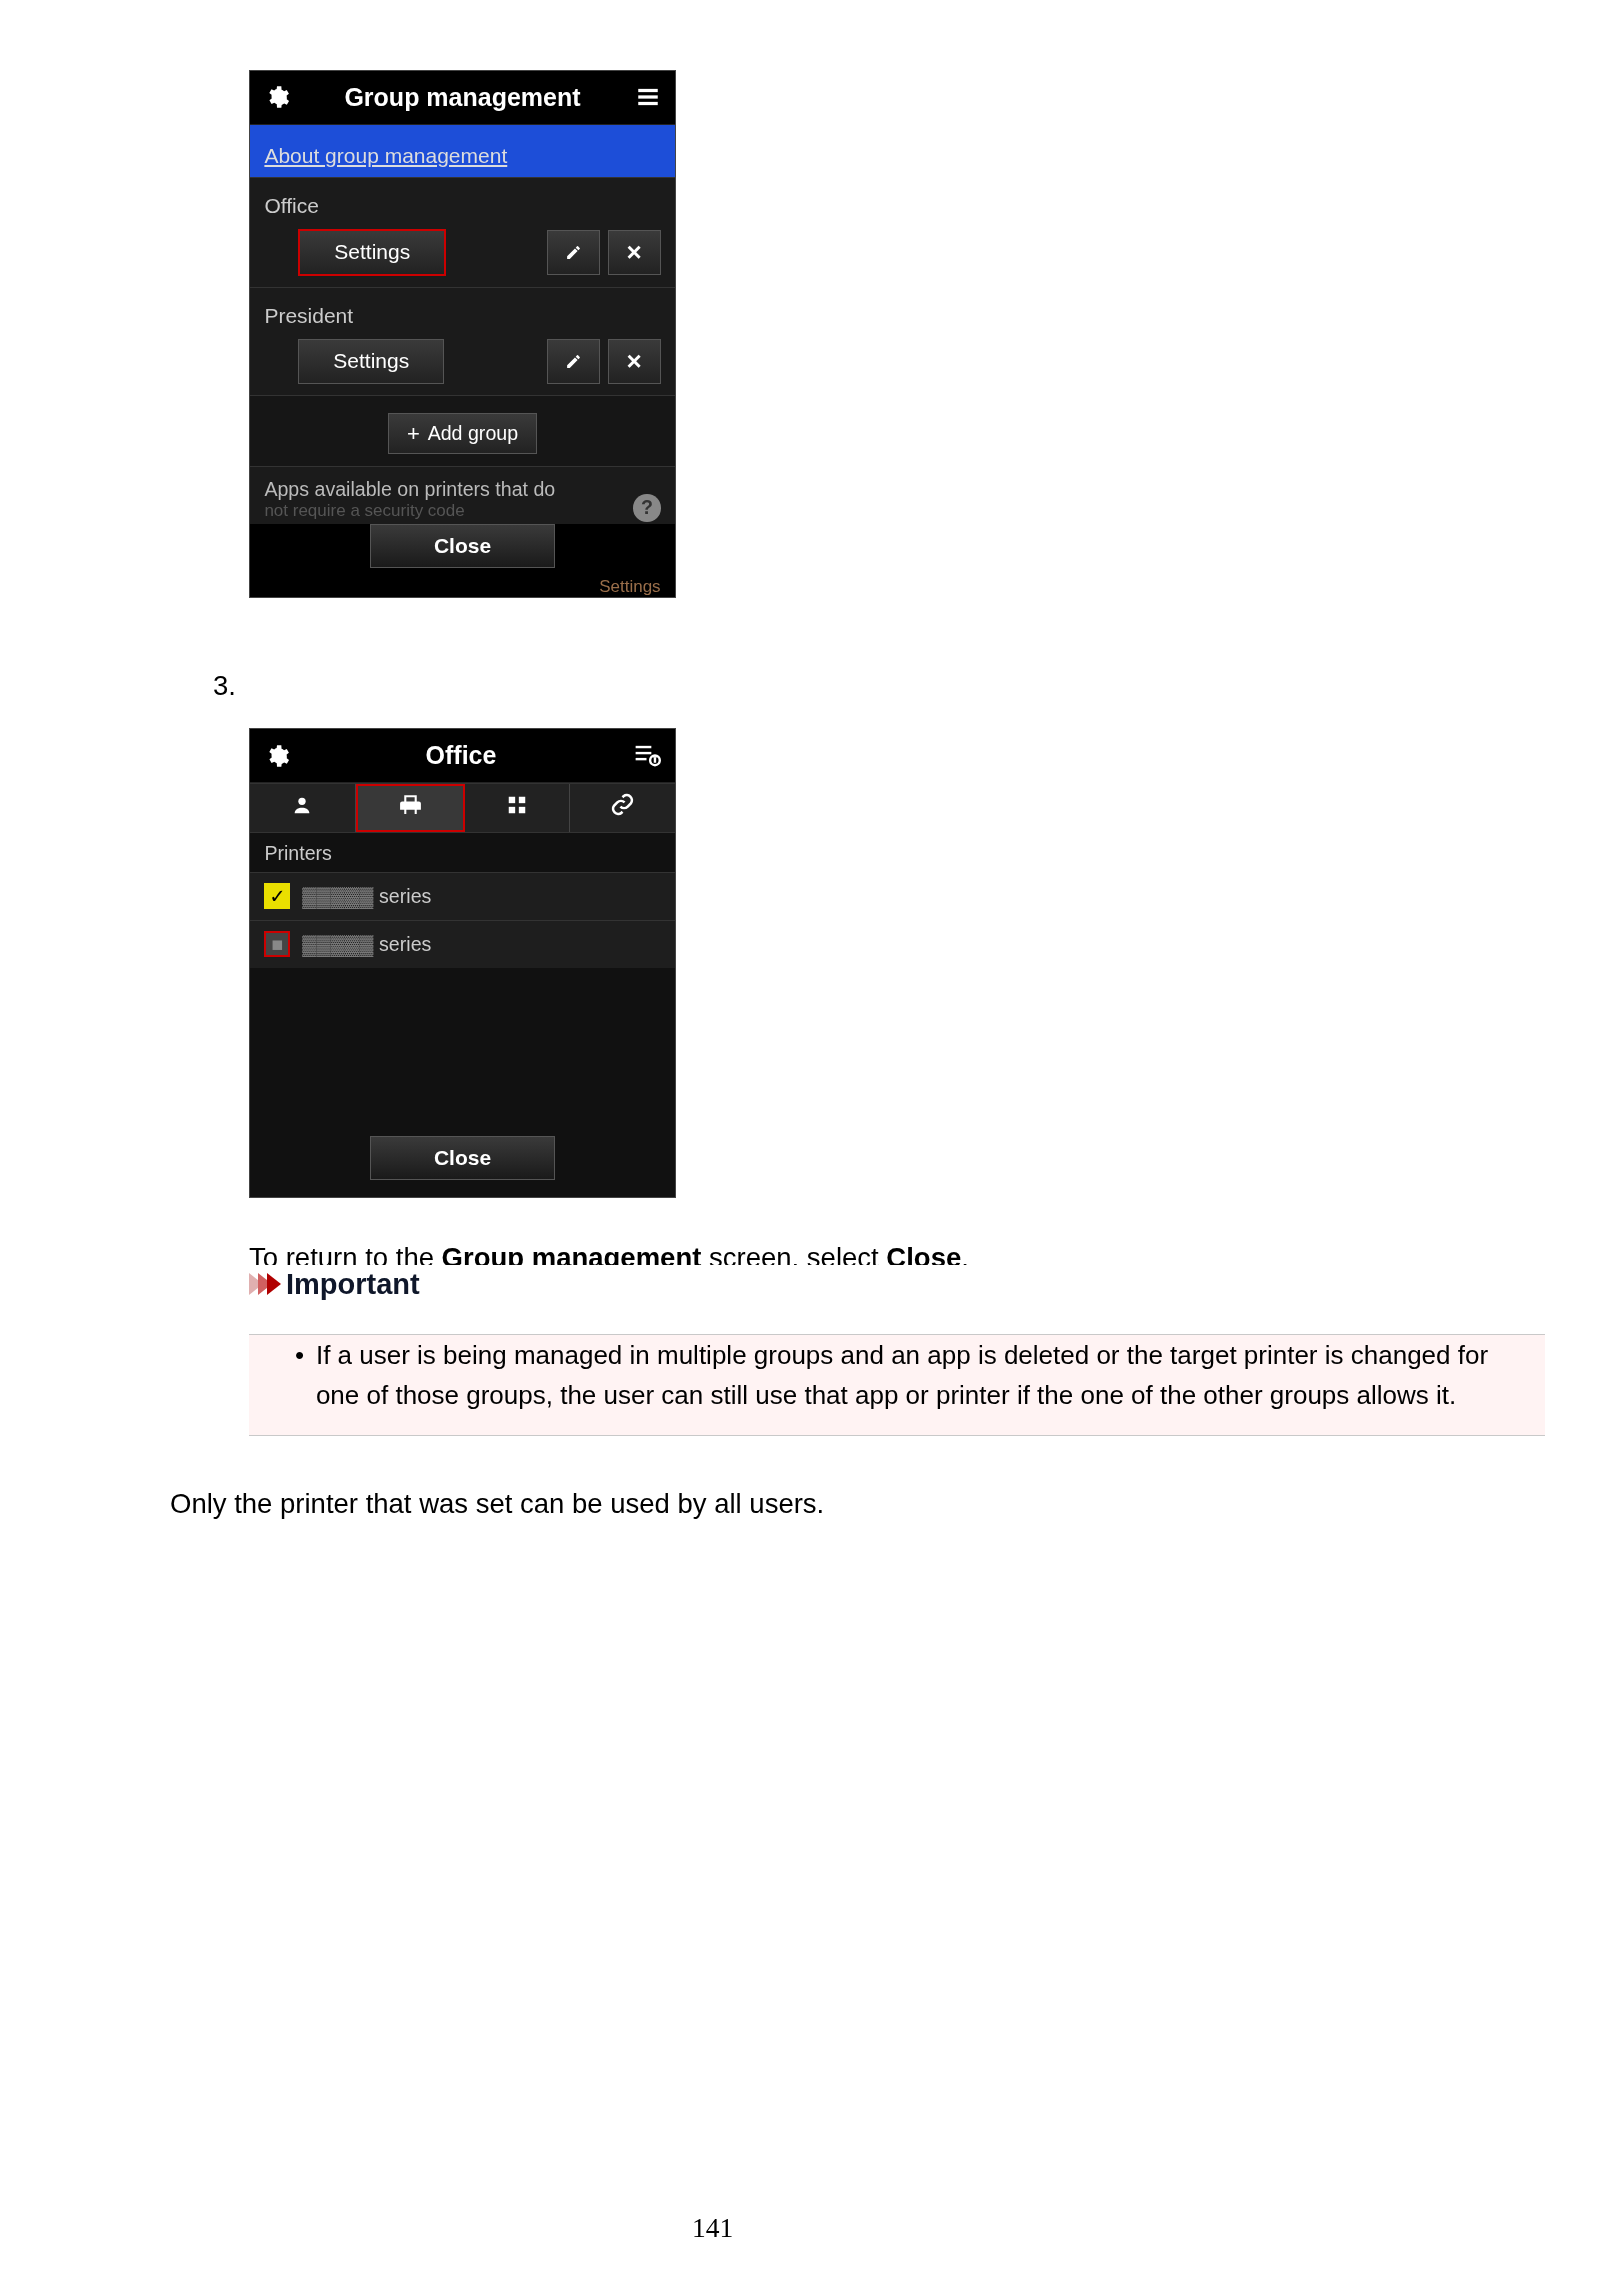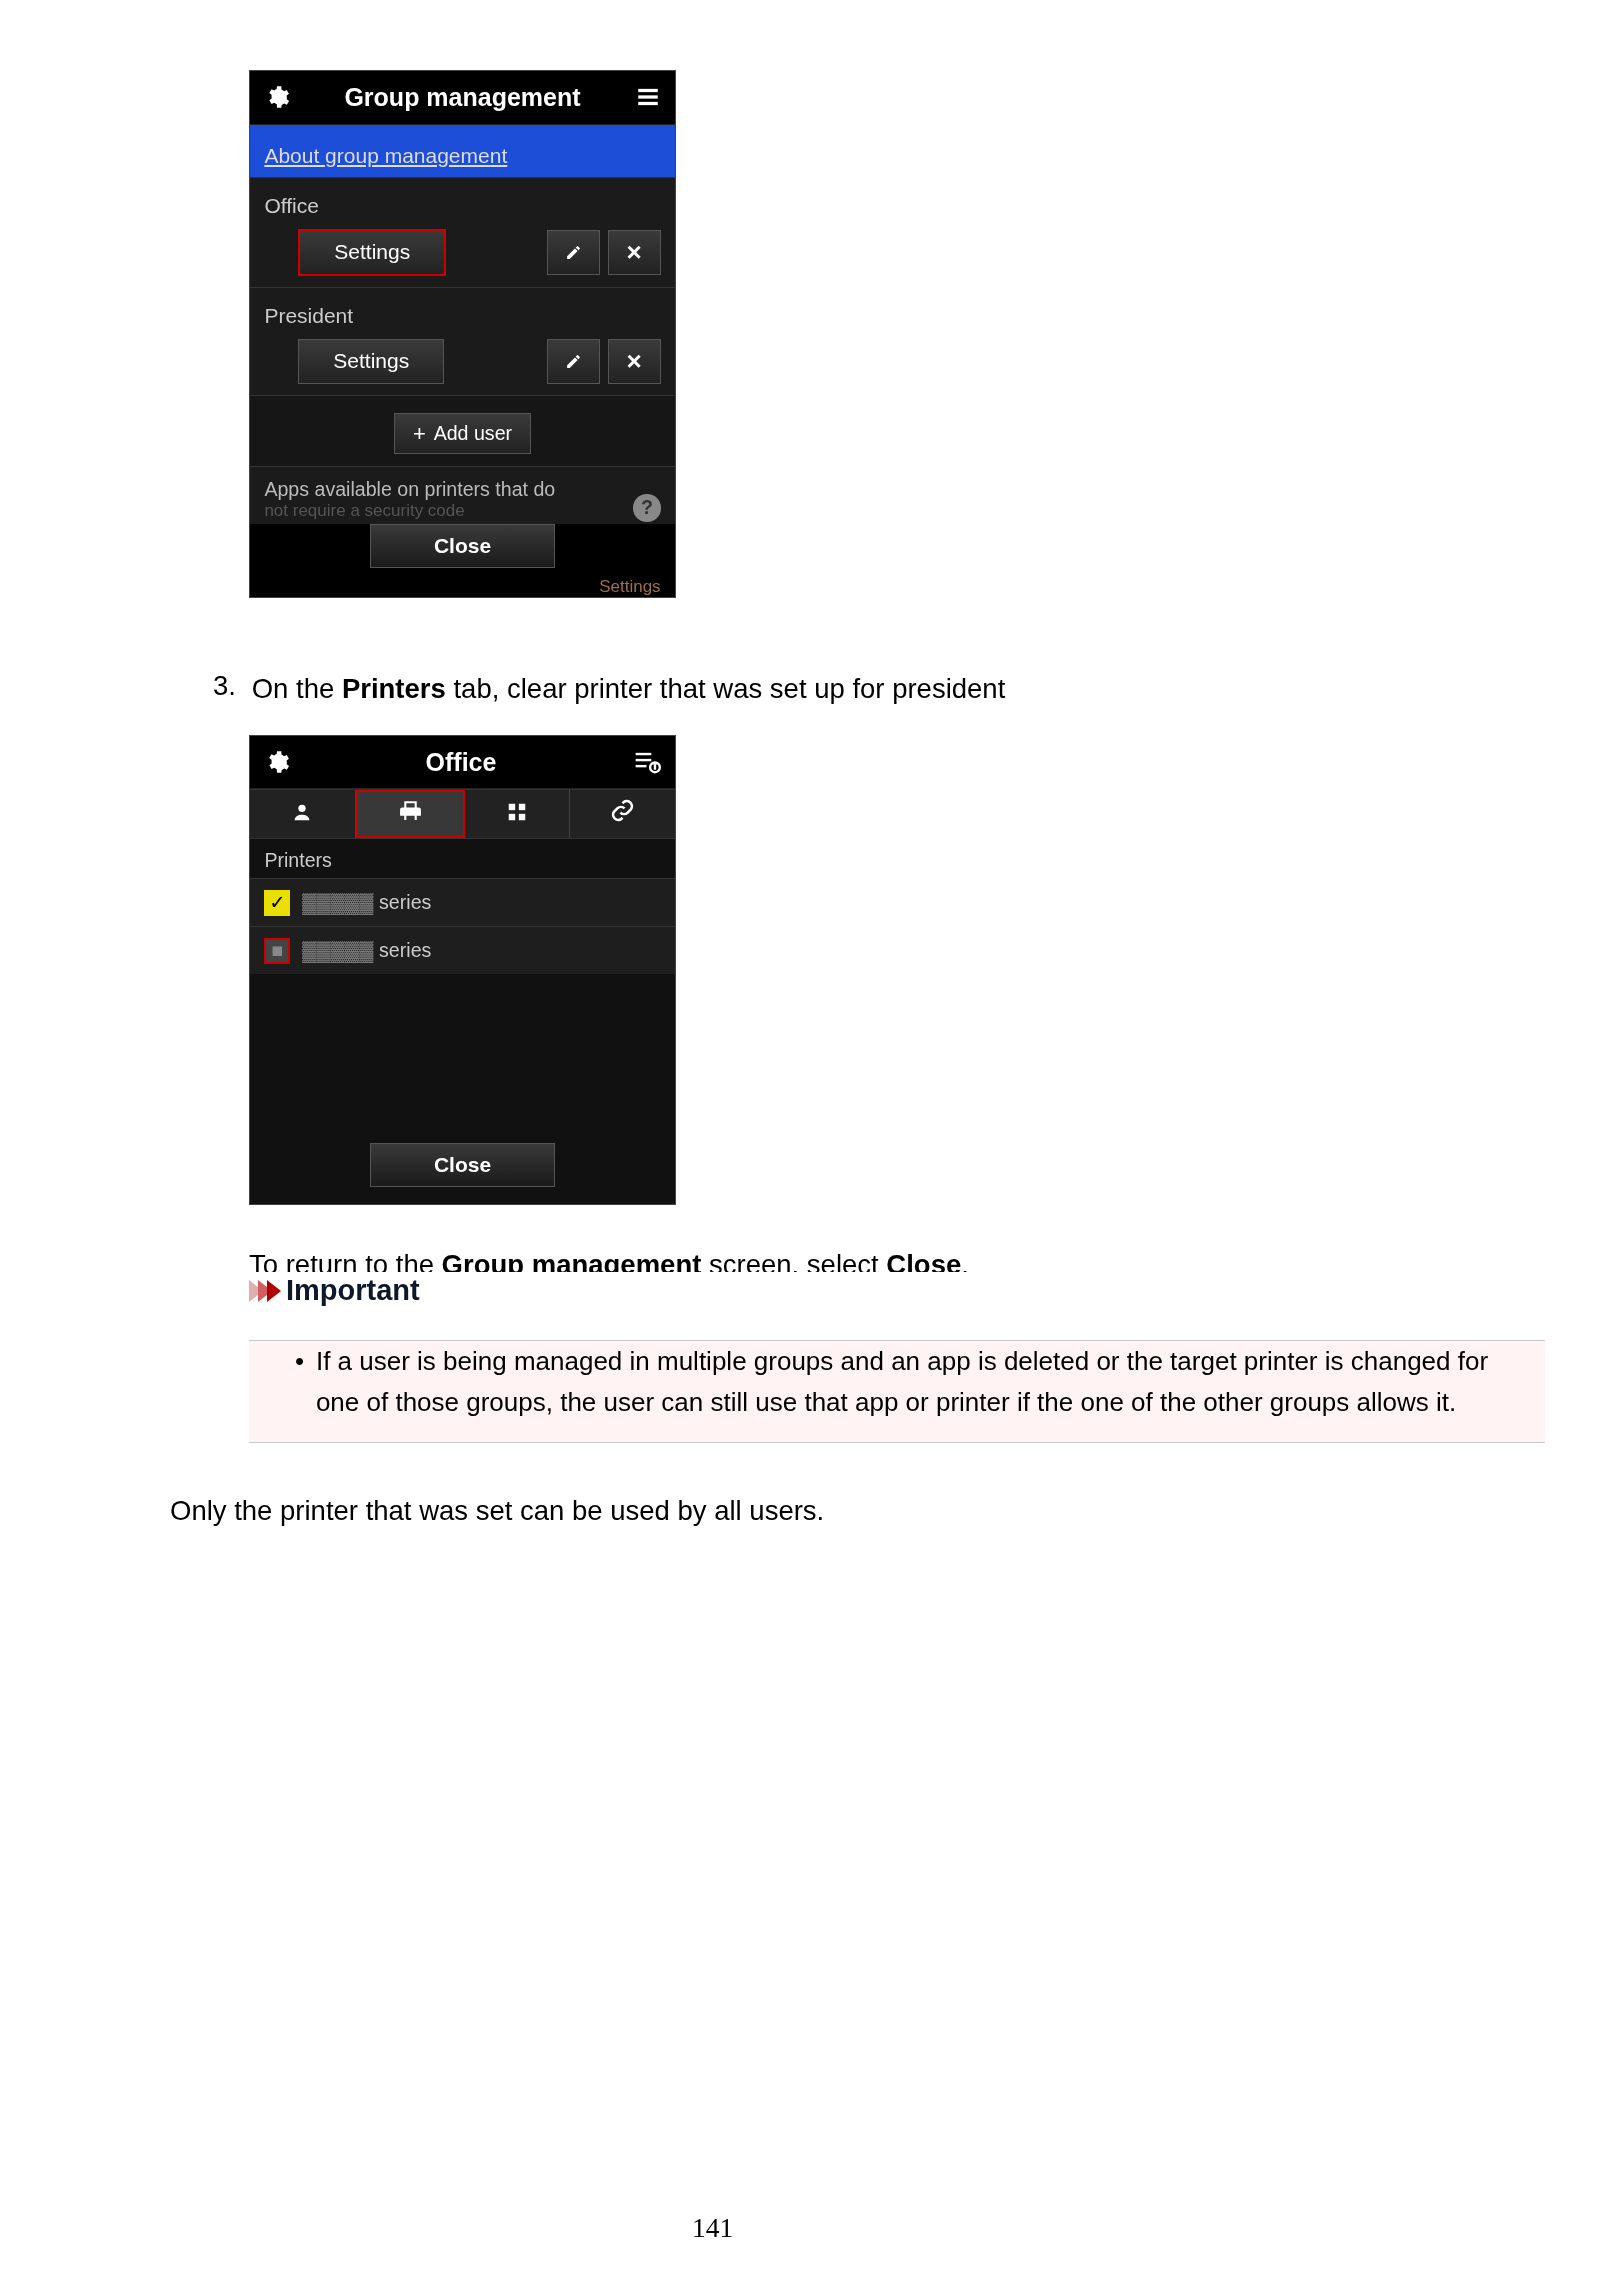--- a/index.html
+++ b/index.html
@@ -331,43 +331,40 @@
         </div>
         <div class="icon-btn">
           <span style="font-size:26px;font-weight:bold;">×</span>
         </div>
       </div>
     </div>
 
     <div class="add-row">
       <div class="btn-add">
         <span style="font-size:22px;">+</span>
-        <span>Add user</span>
+        <span>Add group</span>
       </div>
     </div>
 
     <div class="apps-row">
       <div class="apps-text">
         <span>Apps available on printers that do</span>
         <span class="sub">not require a security code</span>
       </div>
       <div class="help-icon">?</div>
     </div>
 
     <div class="close-row">
       <div class="btn-close">Close</div>
     </div>
     <div class="ghost-text">Settings</div>
   </div>
 
   <div class="step">
     <div class="num">3.</div>
-    <div class="step-body">
-      <span>On the </span><b>Printers</b><span> tab, clear printer that was set up for president</span>
-    </div>
   </div>
 
   <div class="phone2">
     <div class="ph-header">
       <span class="gear-icon">
         <svg width="26" height="26" viewBox="0 0 24 24" fill="#fff">
             <path d="M12 8a4 4 0 100 8 4 4 0 000-8zm9 4a8.9 8.9 0 00-.1-1.3l2.1-1.6-2-3.5-2.5 1a9 9 0 00-2.3-1.3L16 2h-4l-.3 2.6a9 9 0 00-2.3 1.3l-2.5-1-2 3.5 2.1 1.6A9 9 0 007 12c0 .4 0 .9.1 1.3L5 14.9l2 3.5 2.5-1a9 9 0 002.3 1.3L12 22h4l.3-2.6a9 9 0 002.3-1.3l2.5 1 2-3.5-2.1-1.6c.1-.4.1-.9.1-1.3z"></path>
           </svg>
       </span>
       <span class="ph-title">Office</span>

